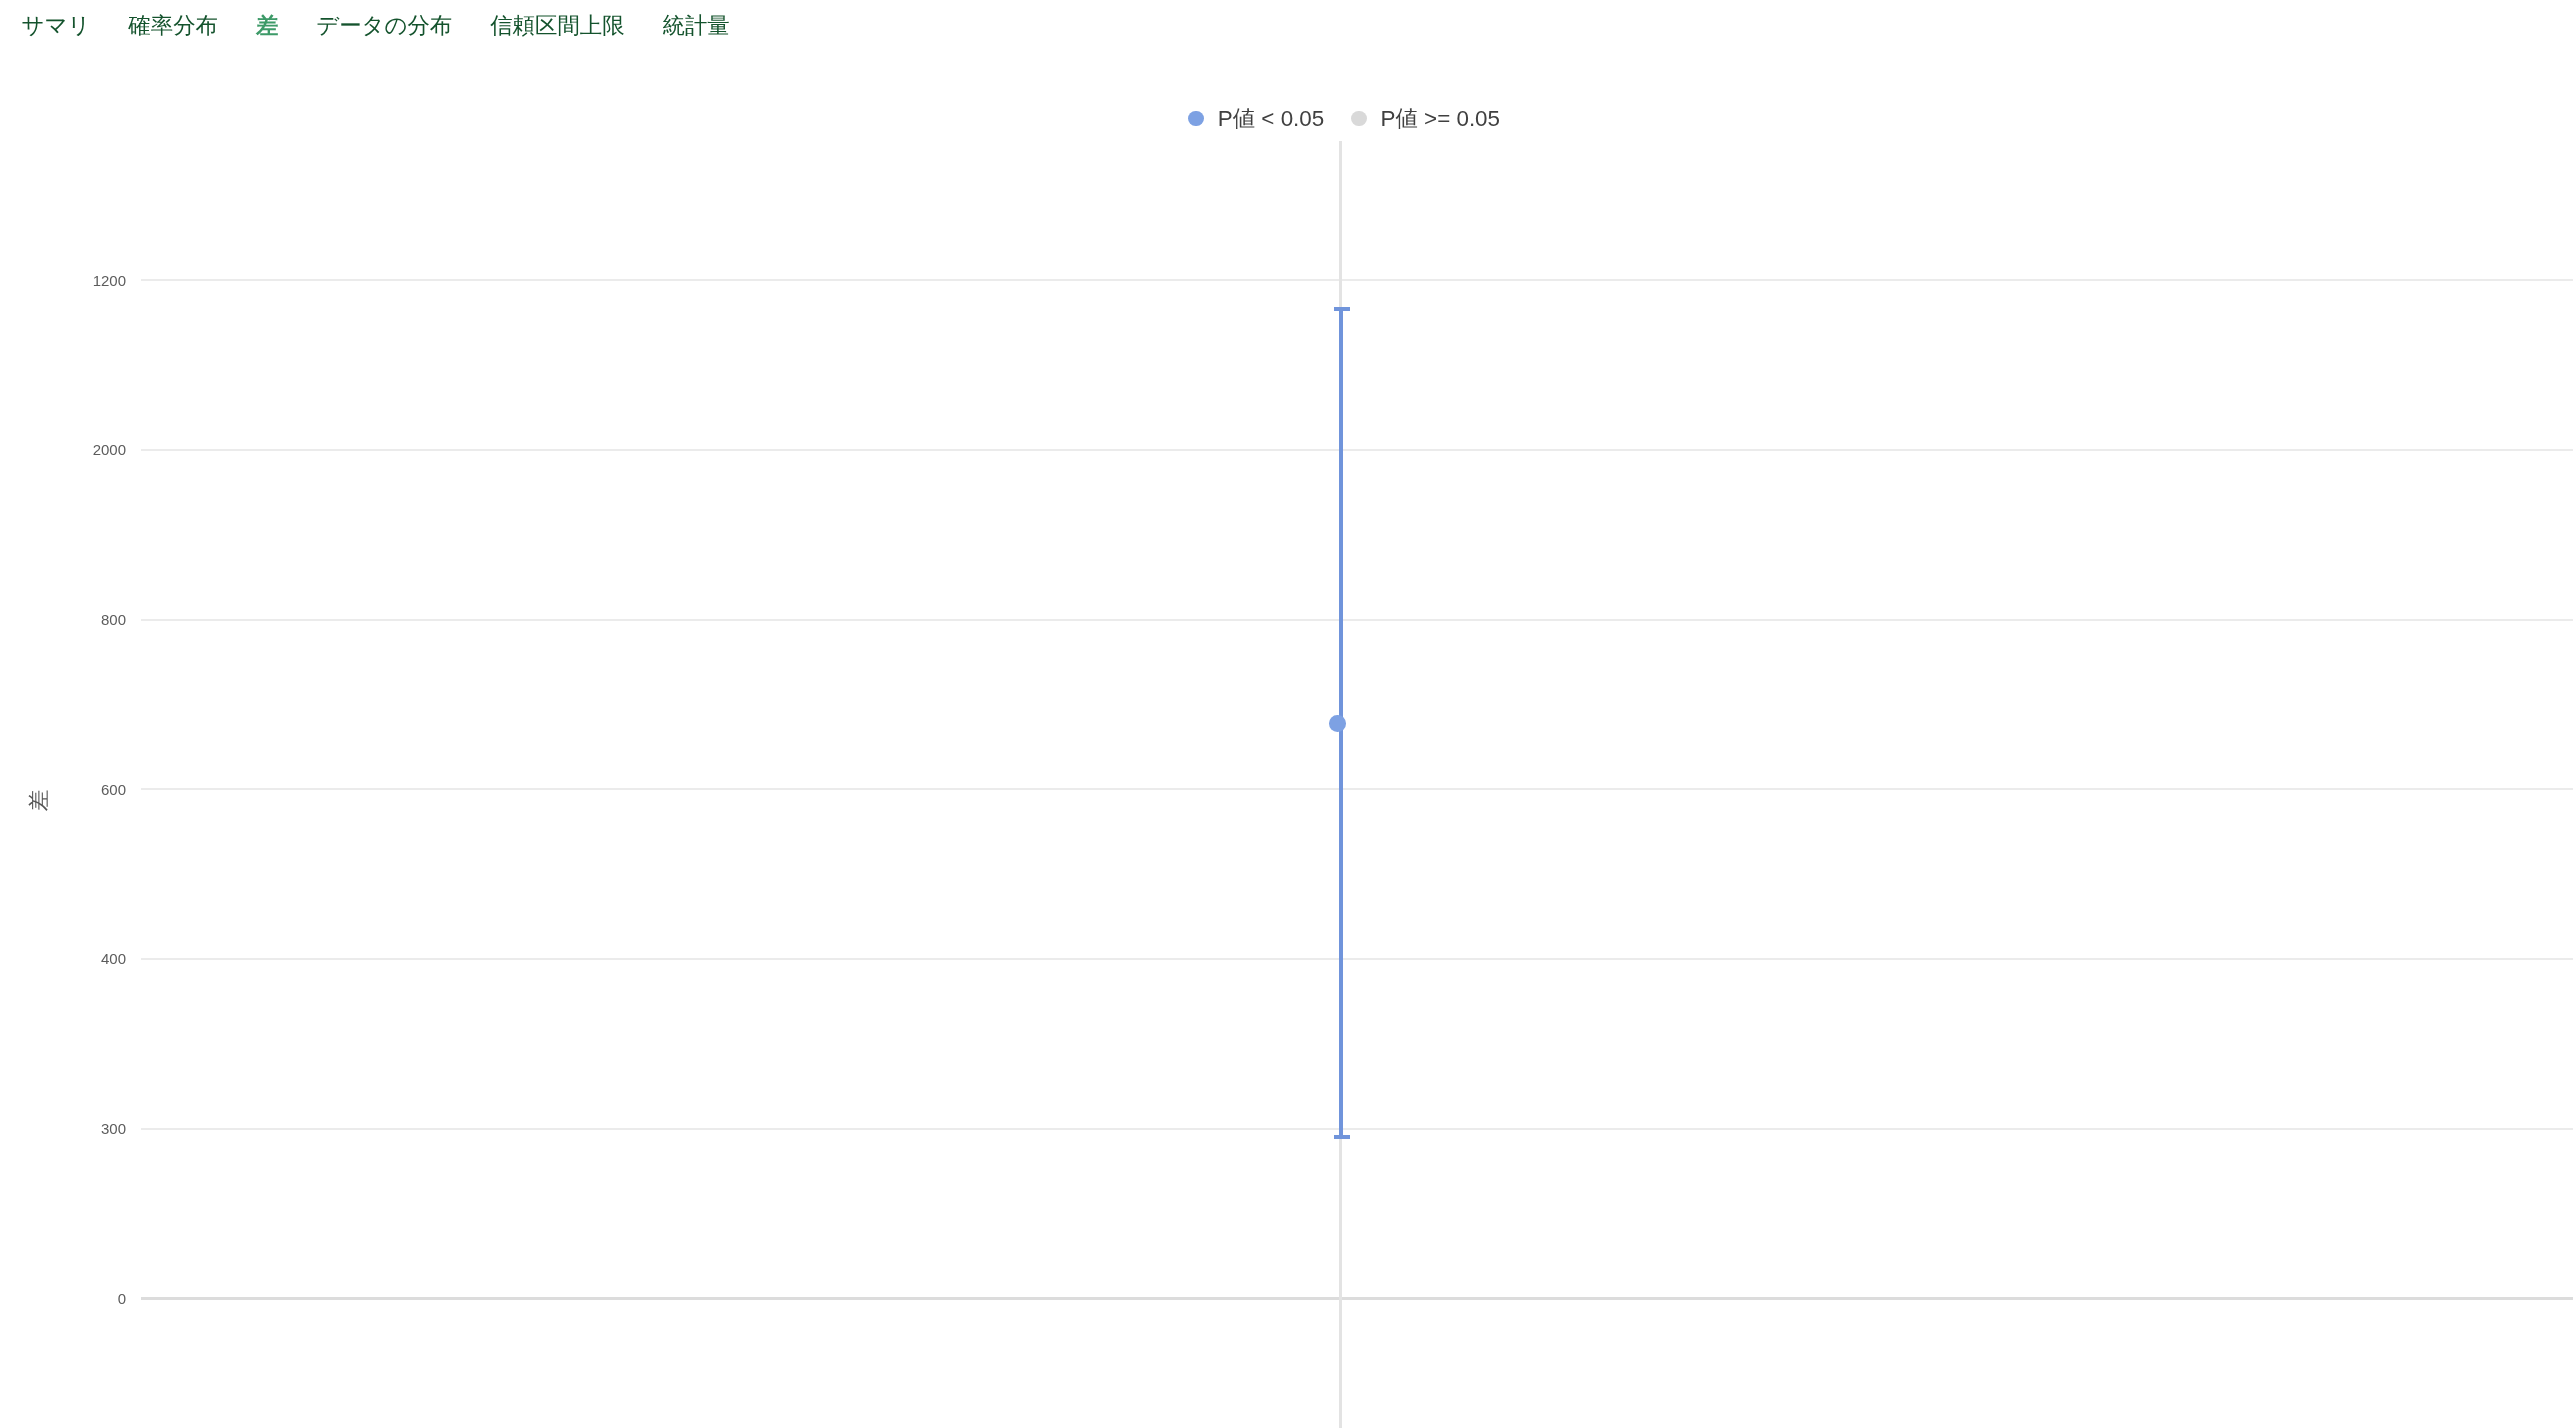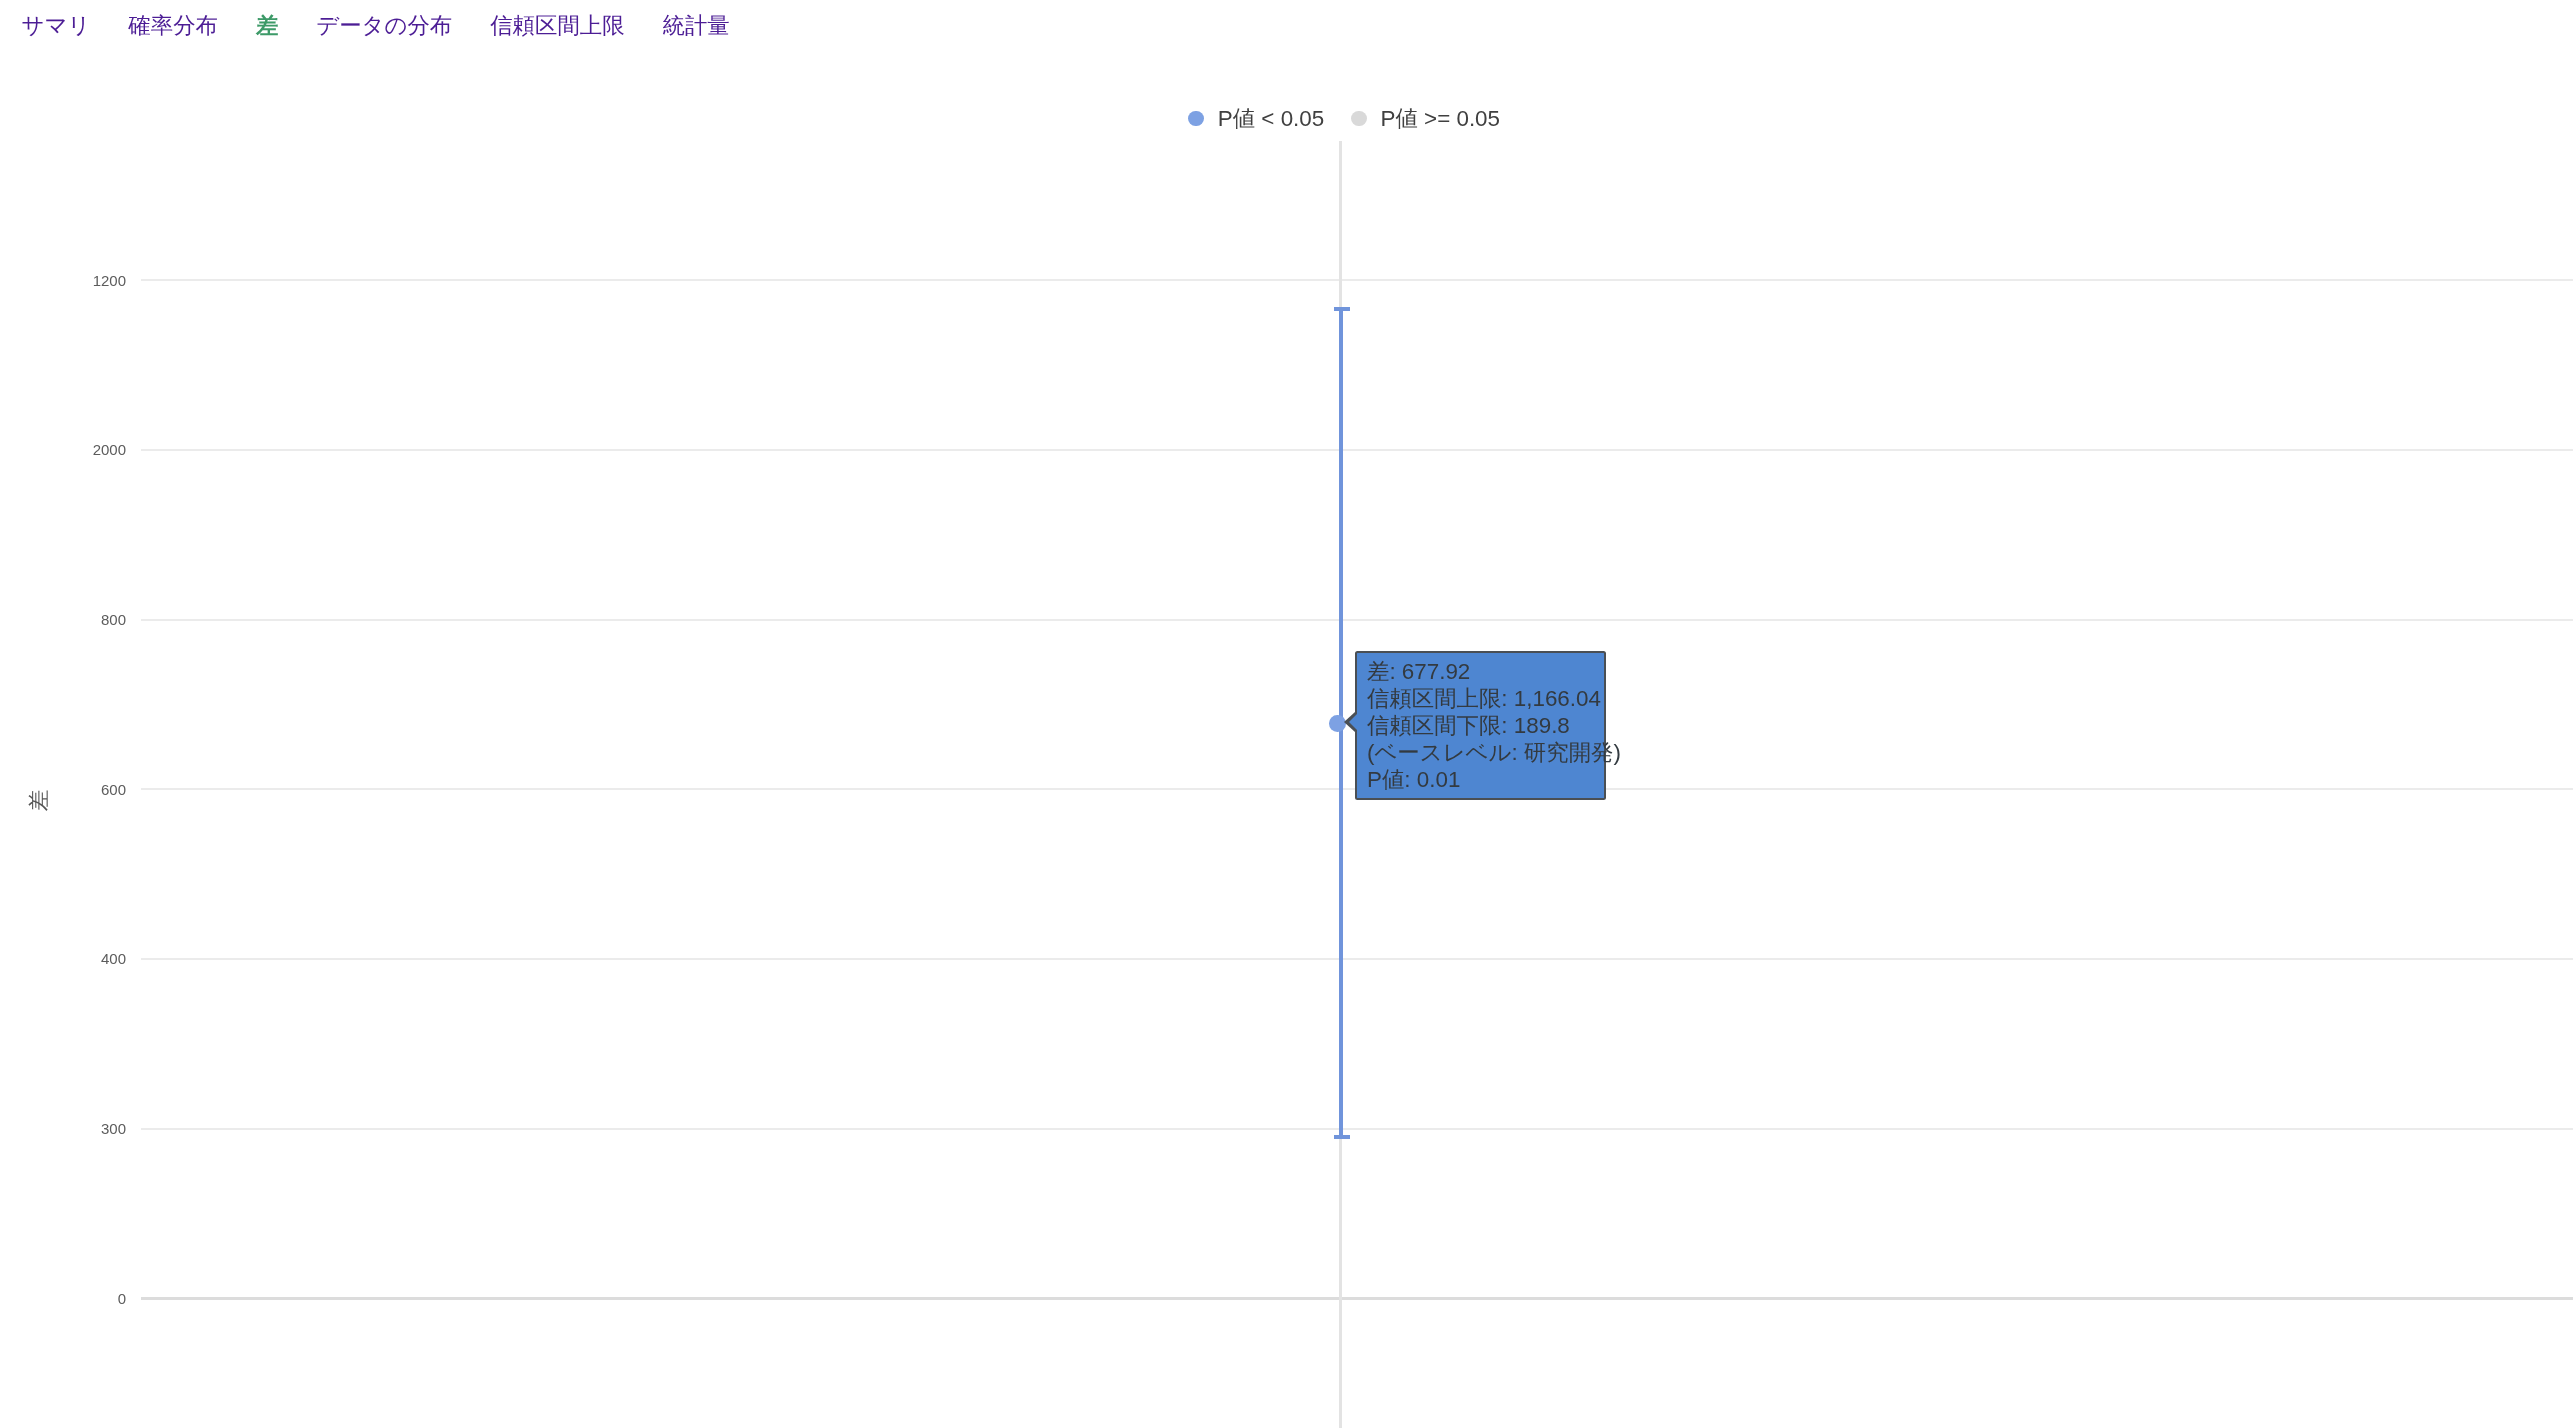--- a/index.html
+++ b/index.html
@@ -9,21 +9,21 @@
     position:relative; width:2576px; height:1428px;
     background:#ffffff; overflow:hidden;
   }
 
   
   .tabbar {
     position:absolute; left:21.6px; top:10px; height:31.5px;
     display:flex; align-items:center; gap:38px;
   }
   .tab {
-    font-size:22.4px; color:#4c1d95; cursor:pointer; white-space:nowrap;
+    font-size:22.4px; color:#14532d; cursor:pointer; white-space:nowrap;
   }
   .tab--active { color:#3d9a68; font-weight:700; }
 
   
   .legend {
     position:absolute; left:1188px; top:103px;
     display:flex; align-items:center; gap:26.5px;
   }
   .legend-item { display:flex; align-items:center; gap:14px; cursor:pointer; }
   .legend-dot { width:15.8px; height:15.8px; border-radius:50%; }
@@ -121,29 +121,20 @@
       <div class="gridline" style="top: 1128px;"></div>
       <div class="gridline gridline--zero" style="top: 1297px;"></div>
     <div class="y-axis-title">差</div>
     <div class="category-line"></div>
 
     <div class="errorbar-line" id="eb-line" style="top: 309px; height: 828px;"></div>
     <div class="errorbar-cap" id="eb-cap-top" style="top: 307px;"></div>
     <div class="errorbar-cap" id="eb-cap-bot" style="top: 1135px;"></div>
     <div class="point-dot" id="eb-dot" style="left: 1329px; top: 715px;"></div>
 
-    <div class="tooltip" id="tooltip" style="top: 651px;">
-      <span class="tooltip-arrow-outer" id="tt-arrow-o" style="top: 59px;"></span>
-      <span class="tooltip-arrow-inner" id="tt-arrow-i" style="top: 61px;"></span>
-      <div class="tooltip-line">差: 677.92</div>
-      <div class="tooltip-line">信頼区間上限: 1,166.04</div>
-      <div class="tooltip-line">信頼区間下限: 189.8</div>
-      <div class="tooltip-line">(ベースレベル: 研究開発)</div>
-      <div class="tooltip-line">P値: 0.01</div>
-    </div>
   <div class="tick-label" style="top: 1286px;">0</div>
       <div class="tick-label" style="top: 1116px;">300</div>
       <div class="tick-label" style="top: 946px;">400</div>
       <div class="tick-label" style="top: 777px;">600</div>
       <div class="tick-label" style="top: 607px;">800</div>
       <div class="tick-label" style="top: 437px;">2000</div>
       <div class="tick-label" style="top: 268px;">1200</div>
     </div>
 
 </div>

